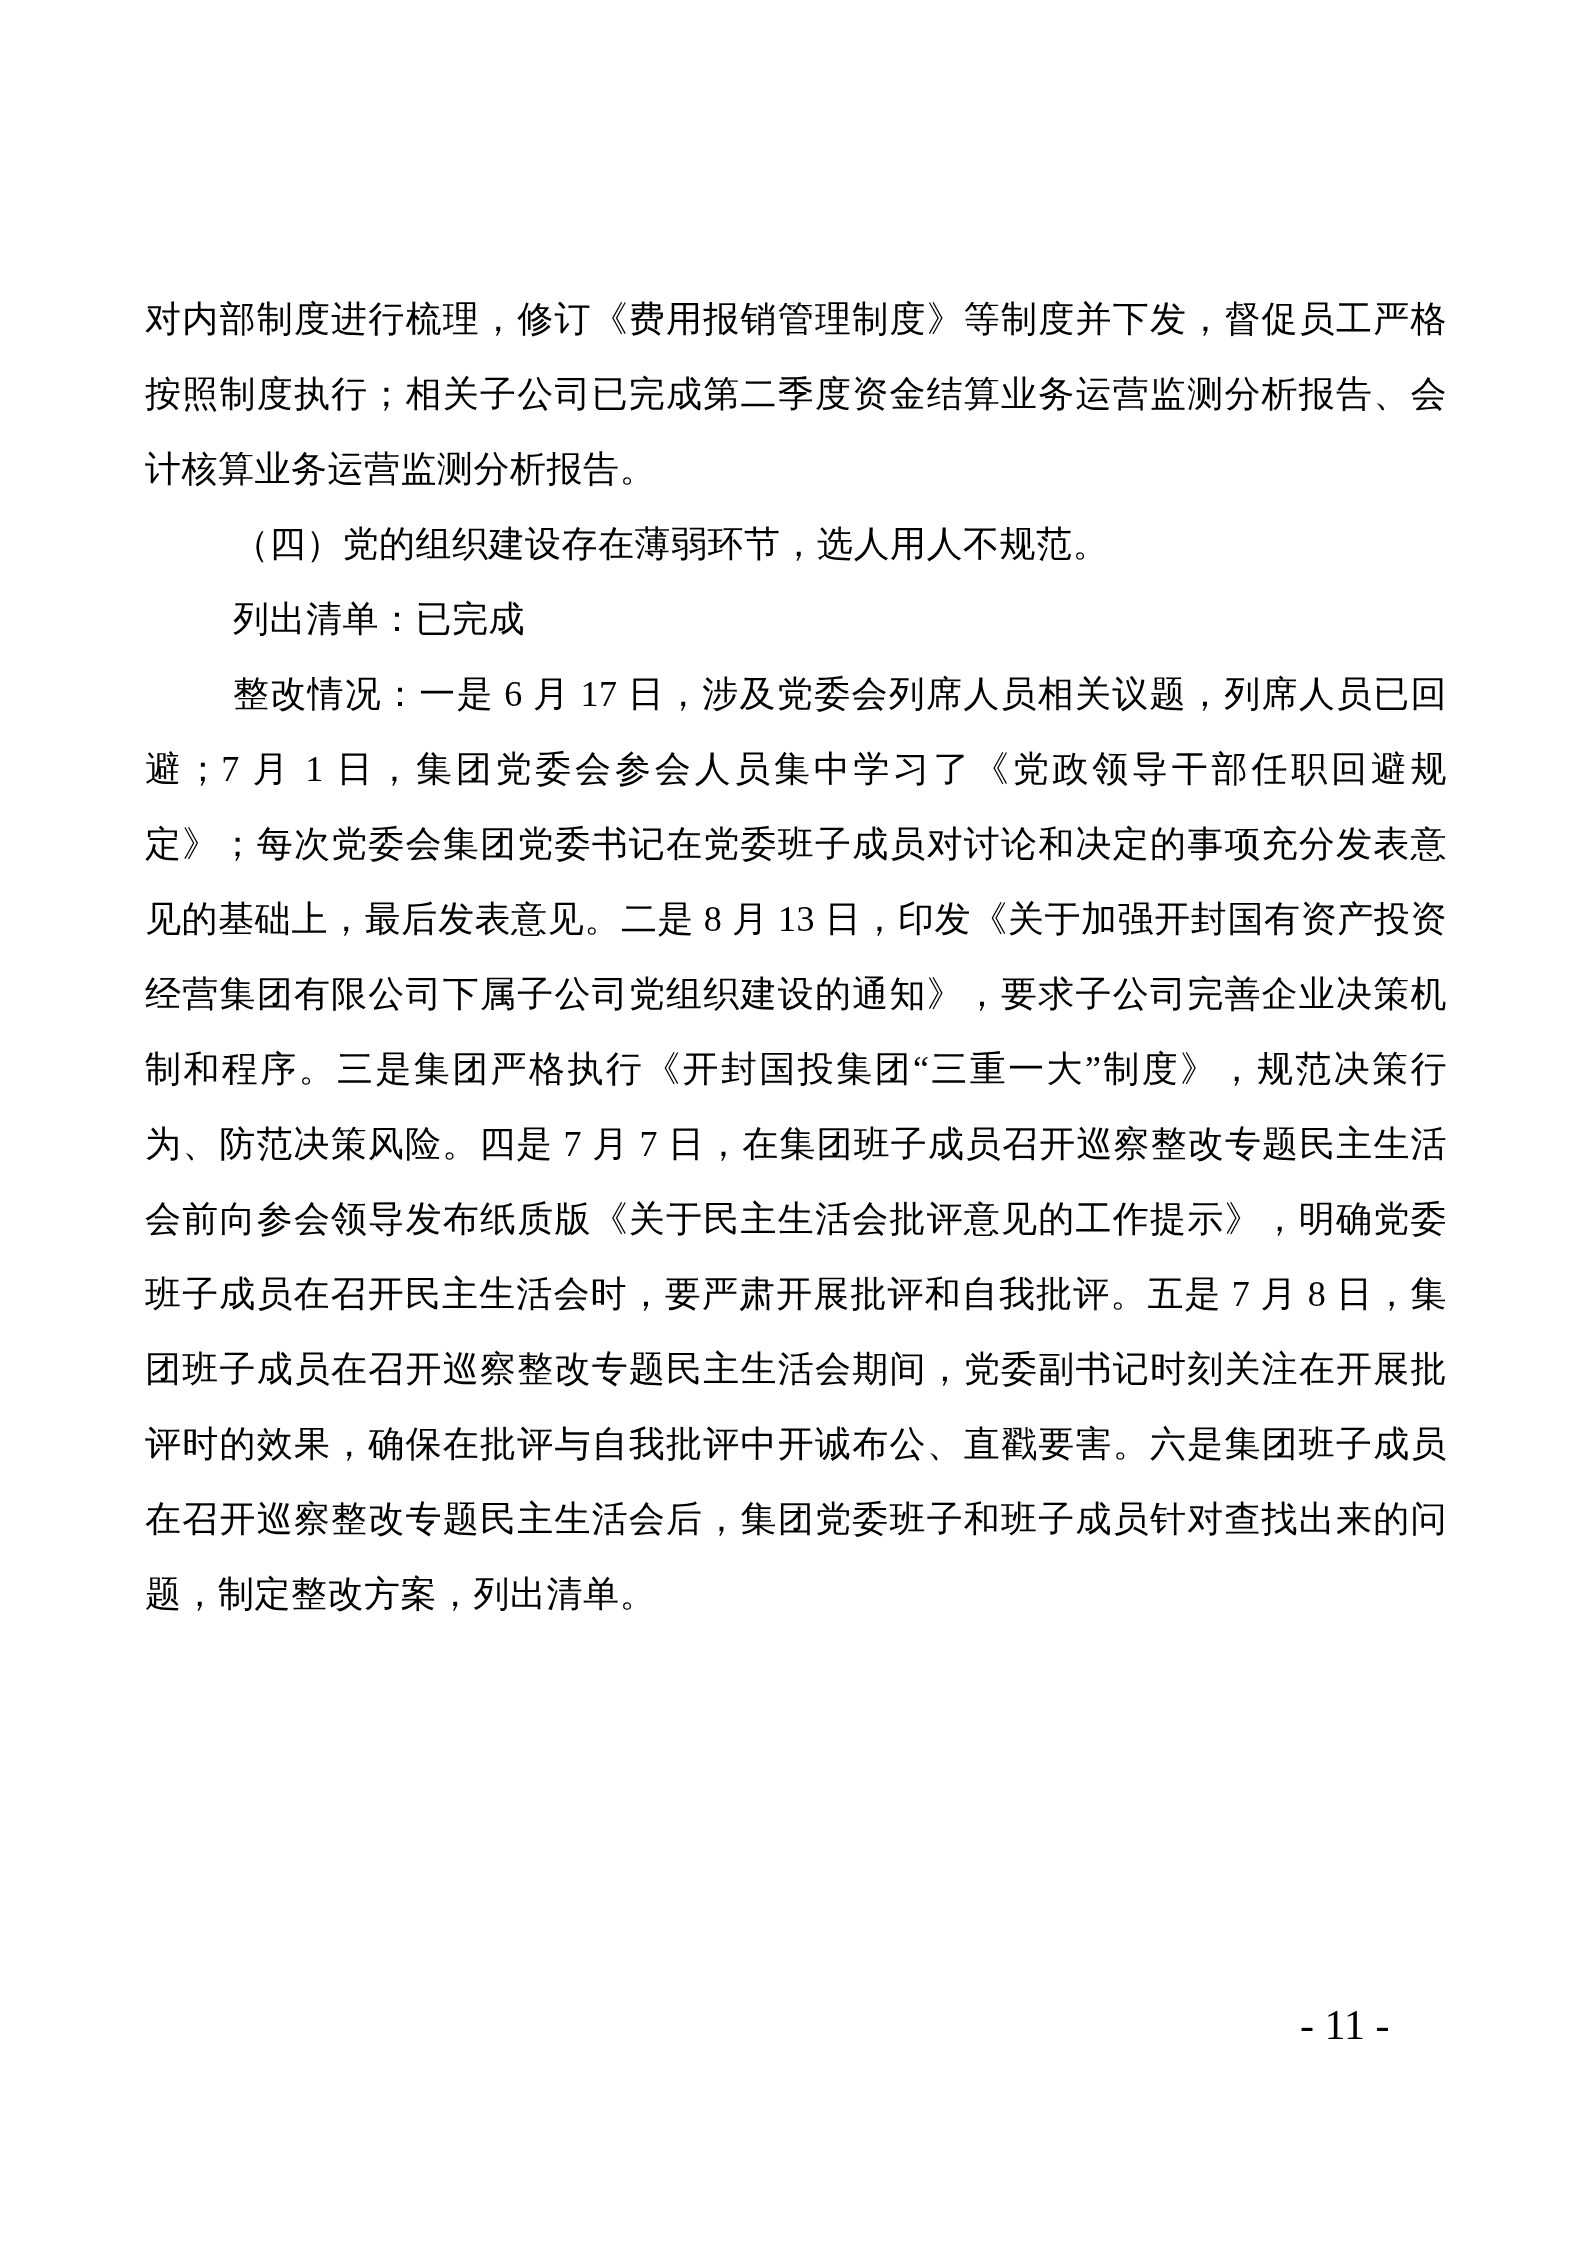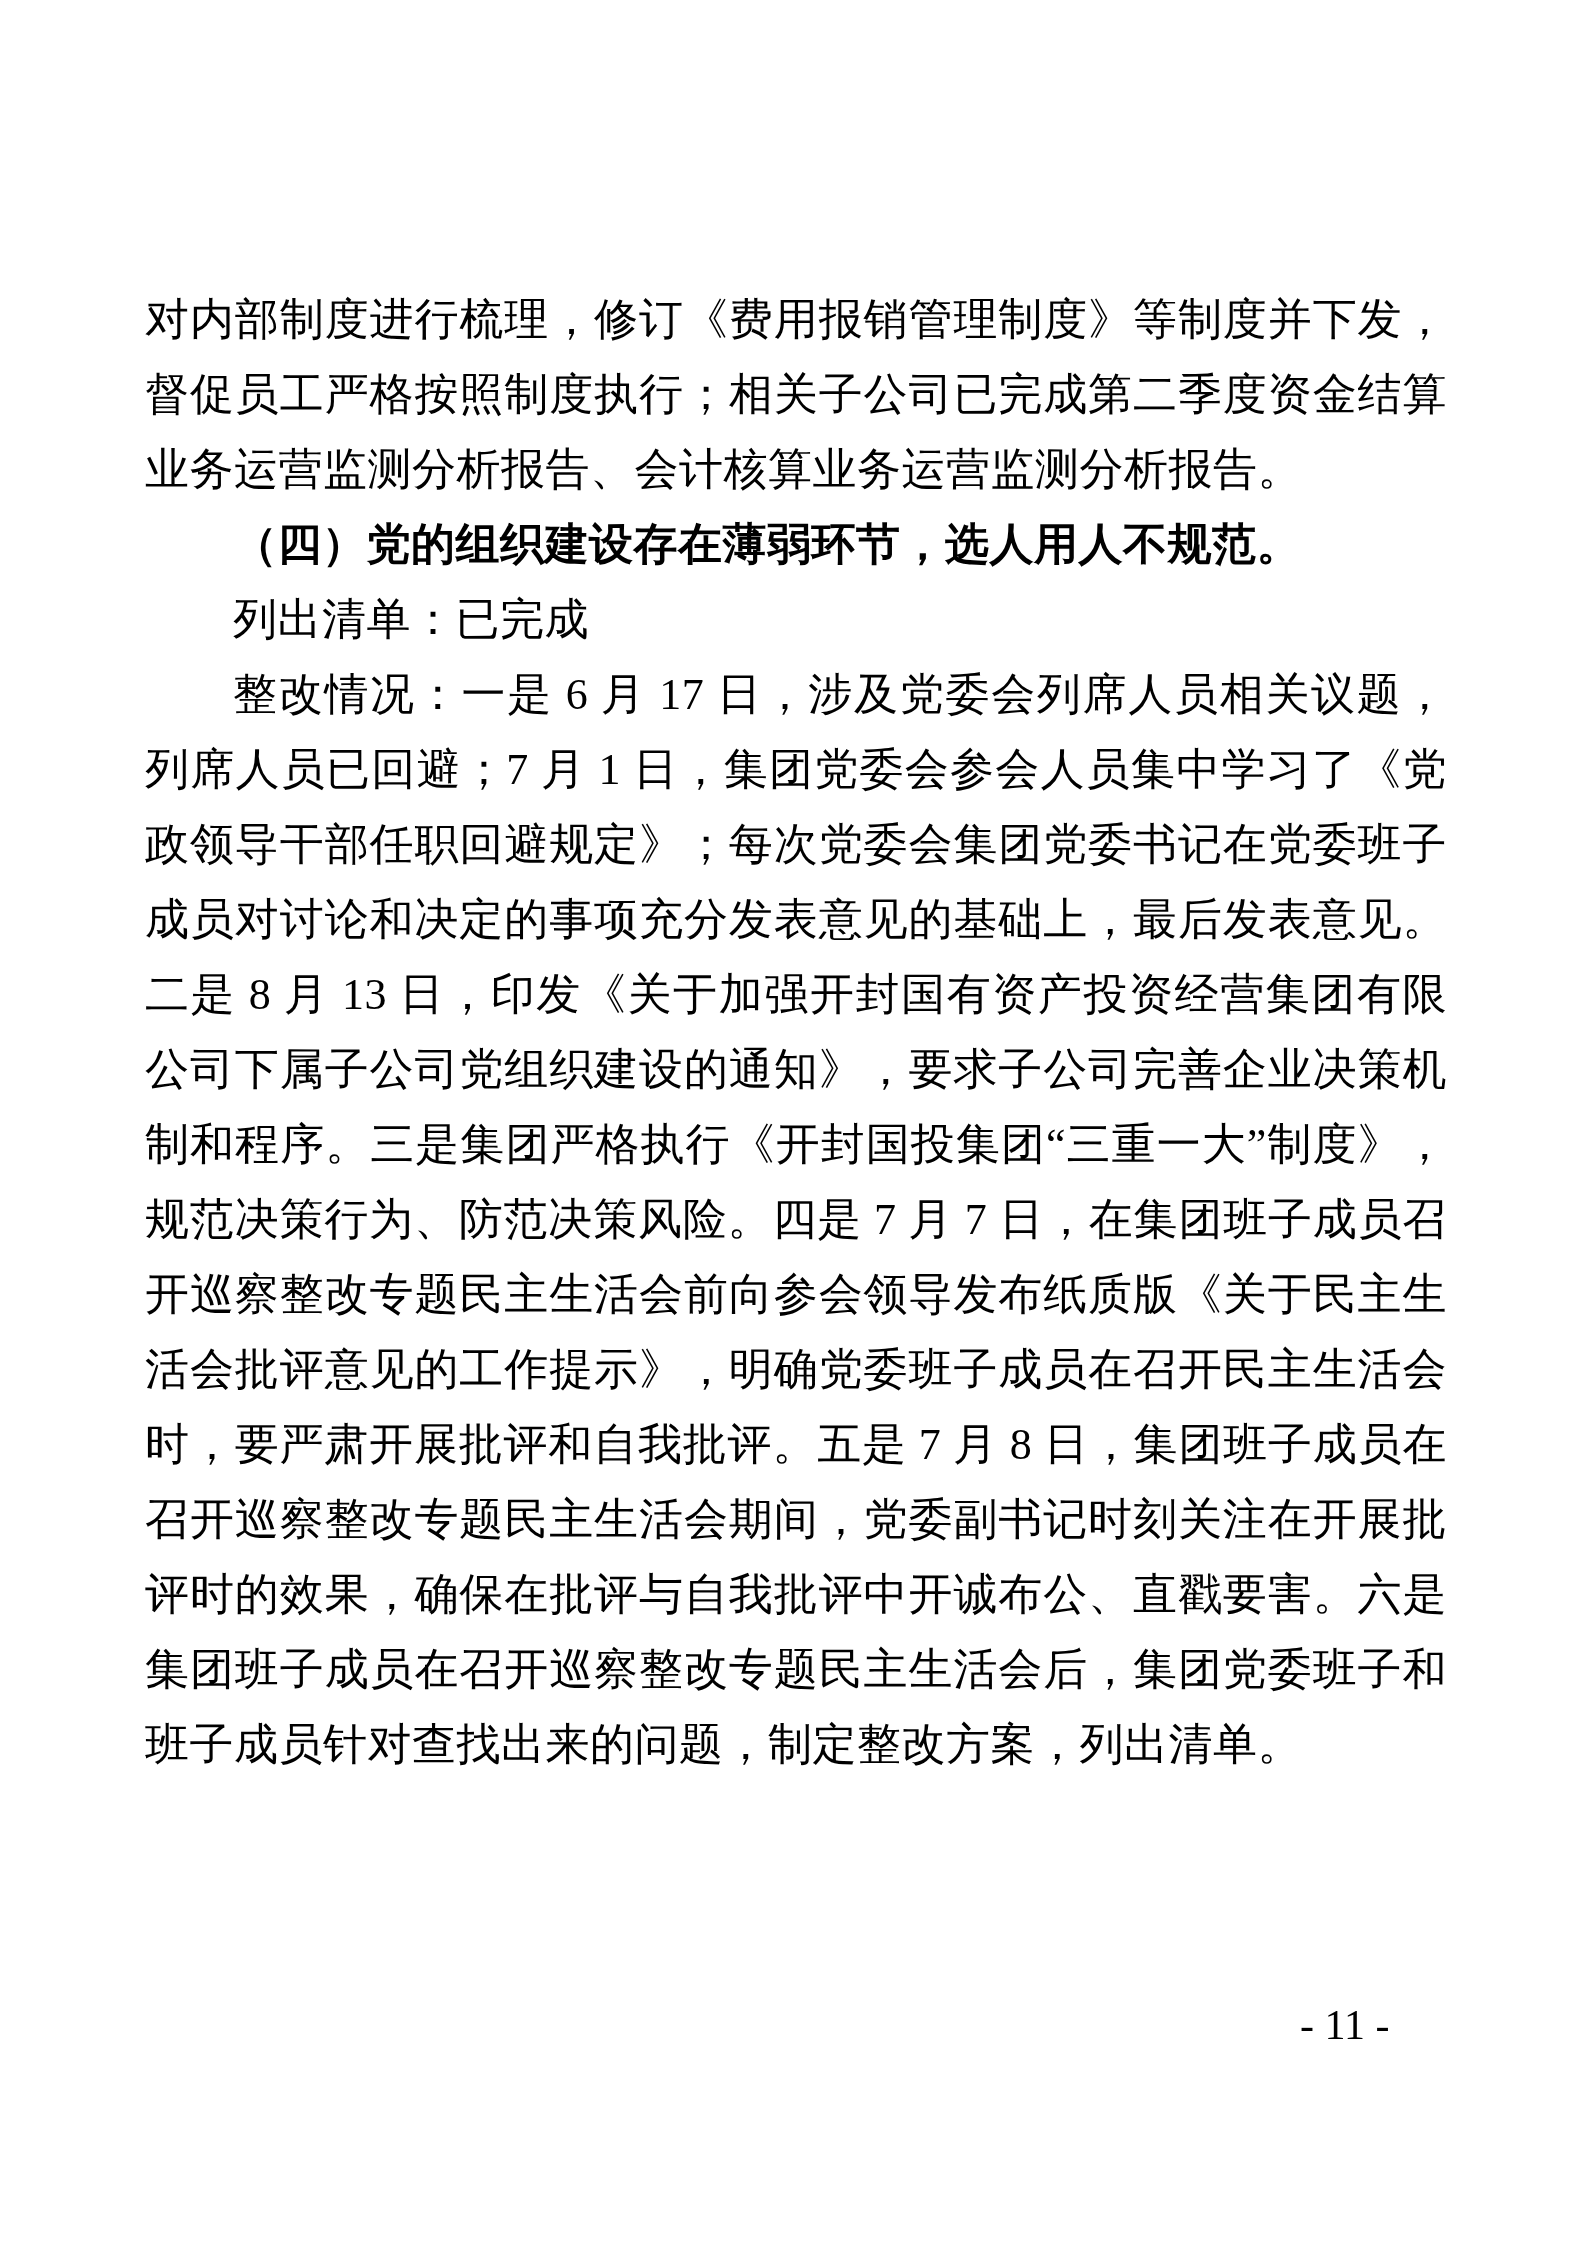--- a/index.html
+++ b/index.html
@@ -14,35 +14,35 @@
     background: #ffffff;
     overflow: hidden;
     font-family: "Liberation Serif", "DejaVu Serif", serif;
     color: #000000;
   }
   .content {
     position: absolute;
     left: 145px;
     top: 282px;
     width: 1302px;
-    font-size: 44px;
+    font-size: 36px;
     line-height: 75px;
     text-align: justify;
     text-justify: inter-character;
     letter-spacing: 0.5px;
   }
   .para {
     margin: 0;
     padding: 0;
   }
   .para.indent {
     text-indent: 88px;
   }
   .para.heading {
-    font-weight: bold;
+    font-weight: normal;
   }
   .page-number {
     position: absolute;
     left: 1300px;
     top: 2005px;
     font-size: 42px;
     line-height: 40px;
     color: #000000;
     white-space: pre;
   }

